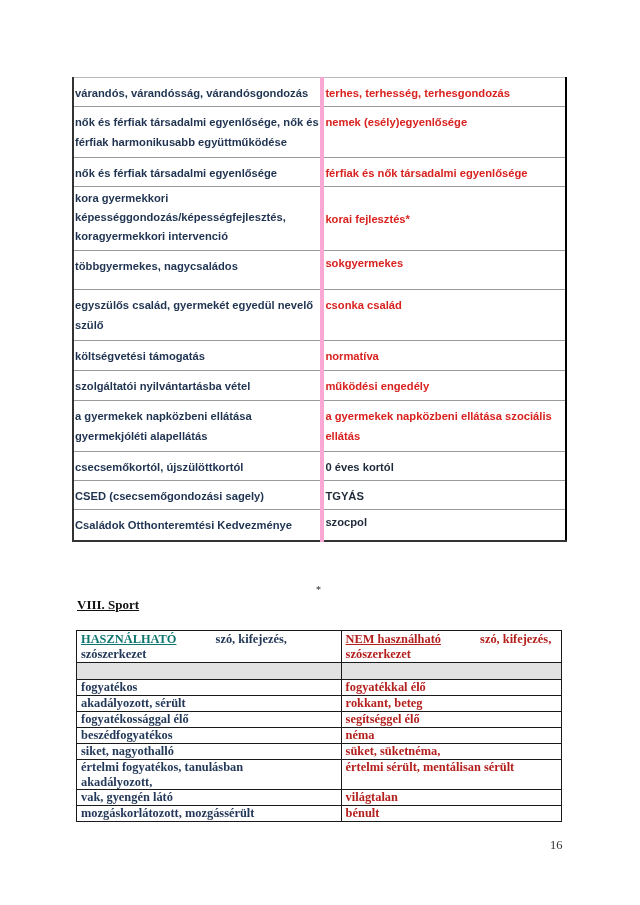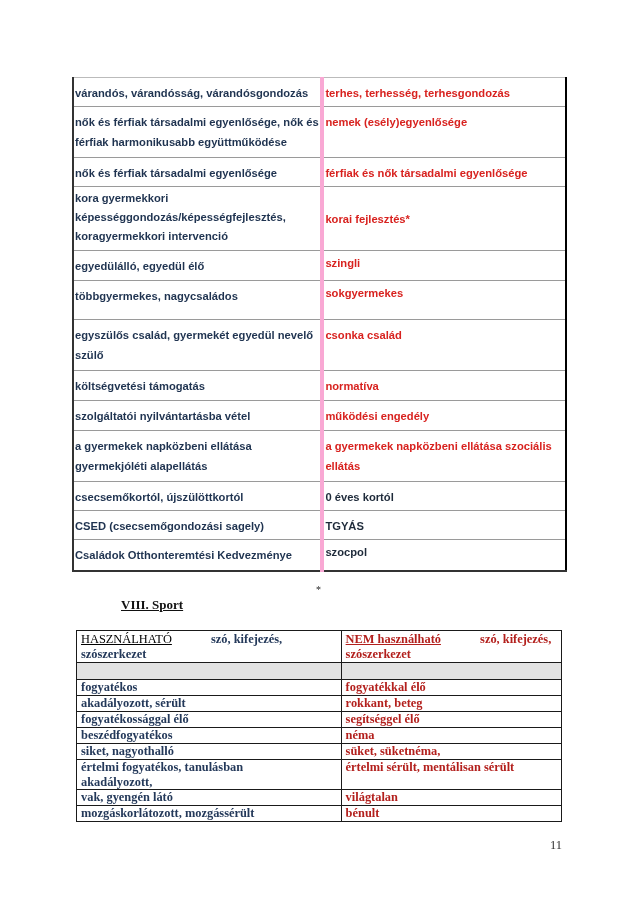--- a/index.html
+++ b/index.html
@@ -23,35 +23,34 @@
   .t1 tr:last-child td { border-bottom: 2px solid #333; }
 
   .asterisk {
     position: absolute; left: 316px; top: 584px;
     font-family: "Liberation Serif", serif; font-size: 10px; color: #222;
   }
   .section-title {
     position: absolute; left: 77px; top: 597px;
     font-family: "Liberation Serif", serif; font-weight: bold; font-size: 13px; color: #111;
     text-decoration: underline;
-    margin-left: 44px;
   }
   
   .t2 {
     position: absolute; left: 76px; top: 630px; width: 486px;
     border-collapse: collapse;
     font-family: "Liberation Serif", serif; font-size: 12.4px; font-weight: bold;
   }
   .t2 td {
     border: 1.6px solid #1a1a1a; padding: 0 0 0 4px; vertical-align: top; line-height: 14.5px;
   }
   .t2 td.l { width: 240px; color: #24395a; }
   .t2 td.r { width: 236px; color: #b3201d; }
   .t2 tr.head td { font-weight: normal; padding-top: 1px; height: 30px; }
-  .t2 tr.head td.l .hl { color: #000000; text-decoration: underline; }
+  .t2 tr.head td.l .hl { color: #0f766e; text-decoration: underline; font-weight: bold; }
   .t2 tr.head td.r .hl { color: #b3201d; text-decoration: underline; font-weight: bold; text-align: right; }
   .t2 tr.head td .rest { font-weight: bold; margin-left: 36px; }
   .t2 tr.head td.l .rest { color: #24395a; }
   .t2 tr.gray td { background: #e2e2e2; height: 16px; }
   .t2 tr.row td { height: 15px; }
 
   .page-number {
     position: absolute; left: 550px; top: 838px;
     font-family: "Liberation Serif", serif; font-size: 12.5px; color: #333;
   }
@@ -69,24 +68,20 @@
       <td class="l">nők és férfiak társadalmi egyenlősége, nők és férfiak harmonikusabb együttműködése</td>
       <td class="r">nemek (esély)egyenlősége</td>
     </tr>
     <tr style="height:29px">
       <td class="l">nők és férfiak társadalmi egyenlősége</td>
       <td class="r">férfiak és nők társadalmi egyenlősége</td>
     </tr>
     <tr style="height:64px">
       <td class="l" style="line-height:19px;padding-top:2px">kora gyermekkori képességgondozás/képességfejlesztés, koragyermekkori intervenció</td>
       <td class="r" style="vertical-align:middle;padding-top:0">korai fejlesztés*</td>
-    </tr>
-    <tr style="height:30px">
-      <td class="l">egyedülálló, egyedül élő</td>
-      <td class="r" style="padding-top:2px">szingli</td>
     </tr>
     <tr style="height:39px">
       <td class="l">többgyermekes, nagycsaládos</td>
       <td class="r" style="padding-top:2px">sokgyermekes</td>
     </tr>
     <tr style="height:51px">
       <td class="l">egyszülős család, gyermekét egyedül nevelő szülő</td>
       <td class="r">csonka család</td>
     </tr>
     <tr style="height:30px">
@@ -158,13 +153,13 @@
       <td class="l">vak, gyengén látó</td>
       <td class="r">világtalan</td>
     </tr>
     <tr class="row">
       <td class="l">mozgáskorlátozott, mozgássérült</td>
       <td class="r">bénult</td>
     </tr>
   </tbody>
 </table>
 
-<div class="page-number">11</div>
+<div class="page-number">16</div>
 
 </body></html>

